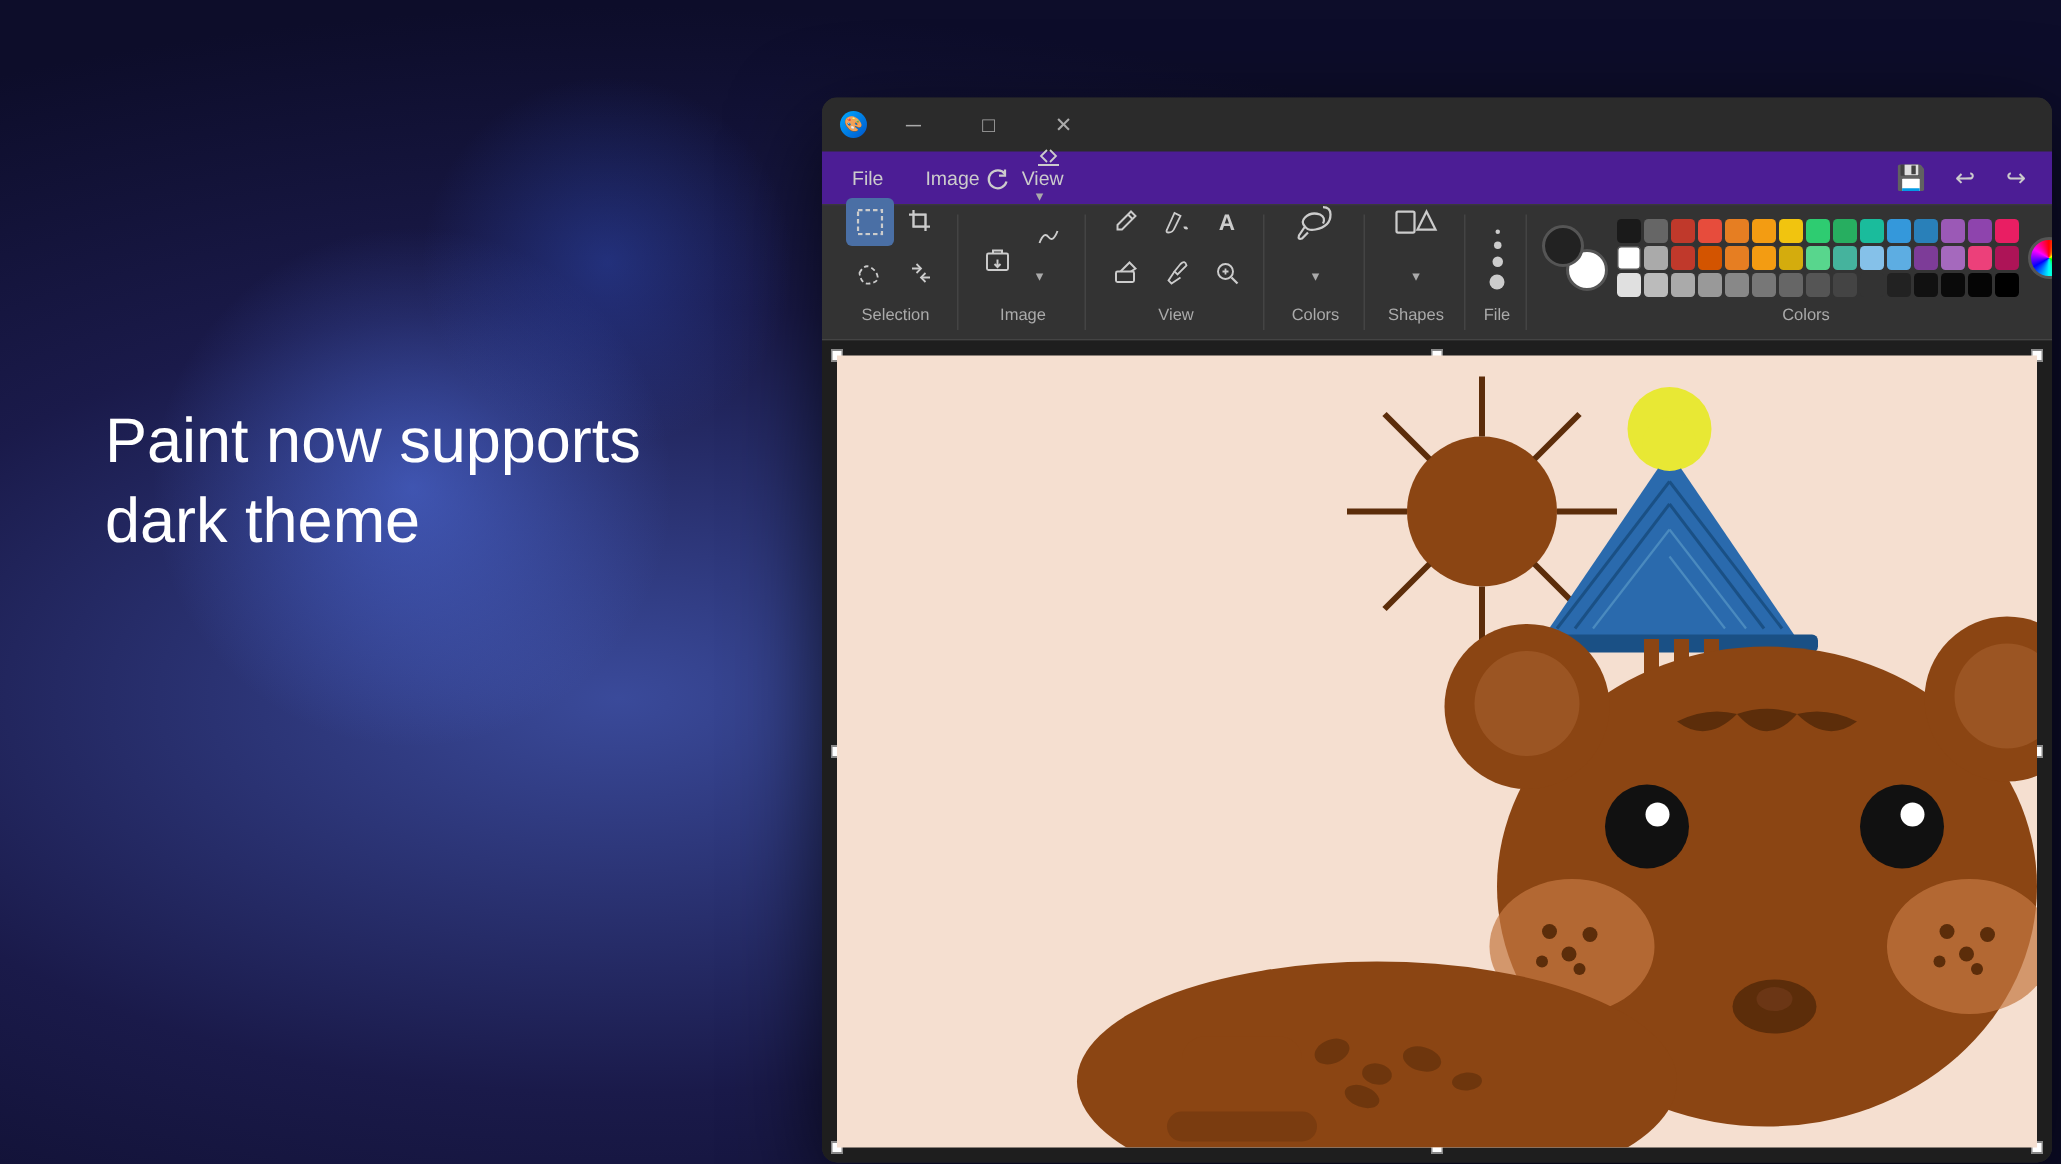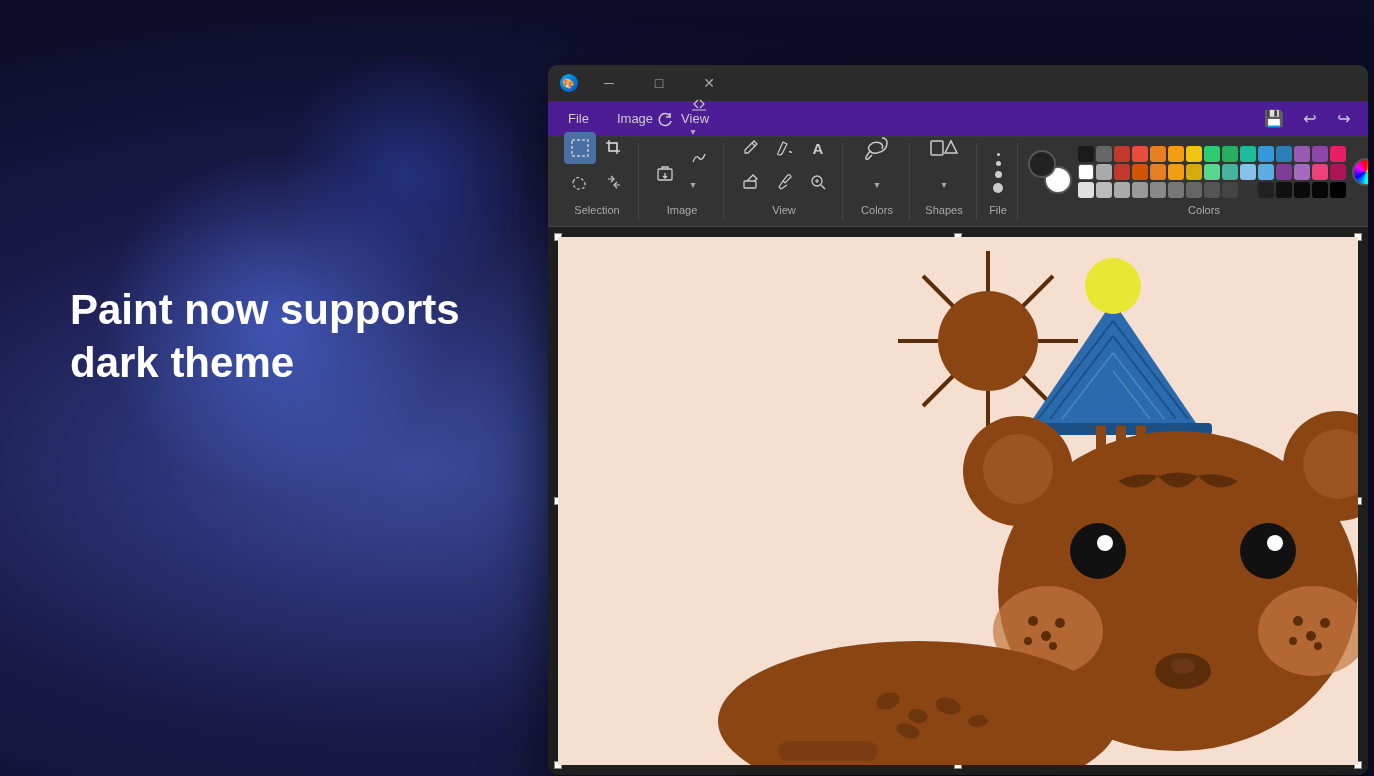--- a/index.html
+++ b/index.html
@@ -35,25 +35,25 @@
       border-radius: 50%;
       background: radial-gradient(circle, #3355cc66 0%, transparent 70%);
       top: 50px; left: 280px;
       z-index: 0;
     }
 
     
     .headline {
       position: absolute;
       left: 70px;
-      top: 284px;
+      top: 268px;
       z-index: 2;
       color: #ffffff;
       font-size: 42px;
-      font-weight: 700;
+      font-weight: 400;
       line-height: 1.25;
       max-width: 420px;
     }
 
     
     .paint-window {
       position: absolute;
       left: 548px;
       top: 65px;
       width: 820px;

